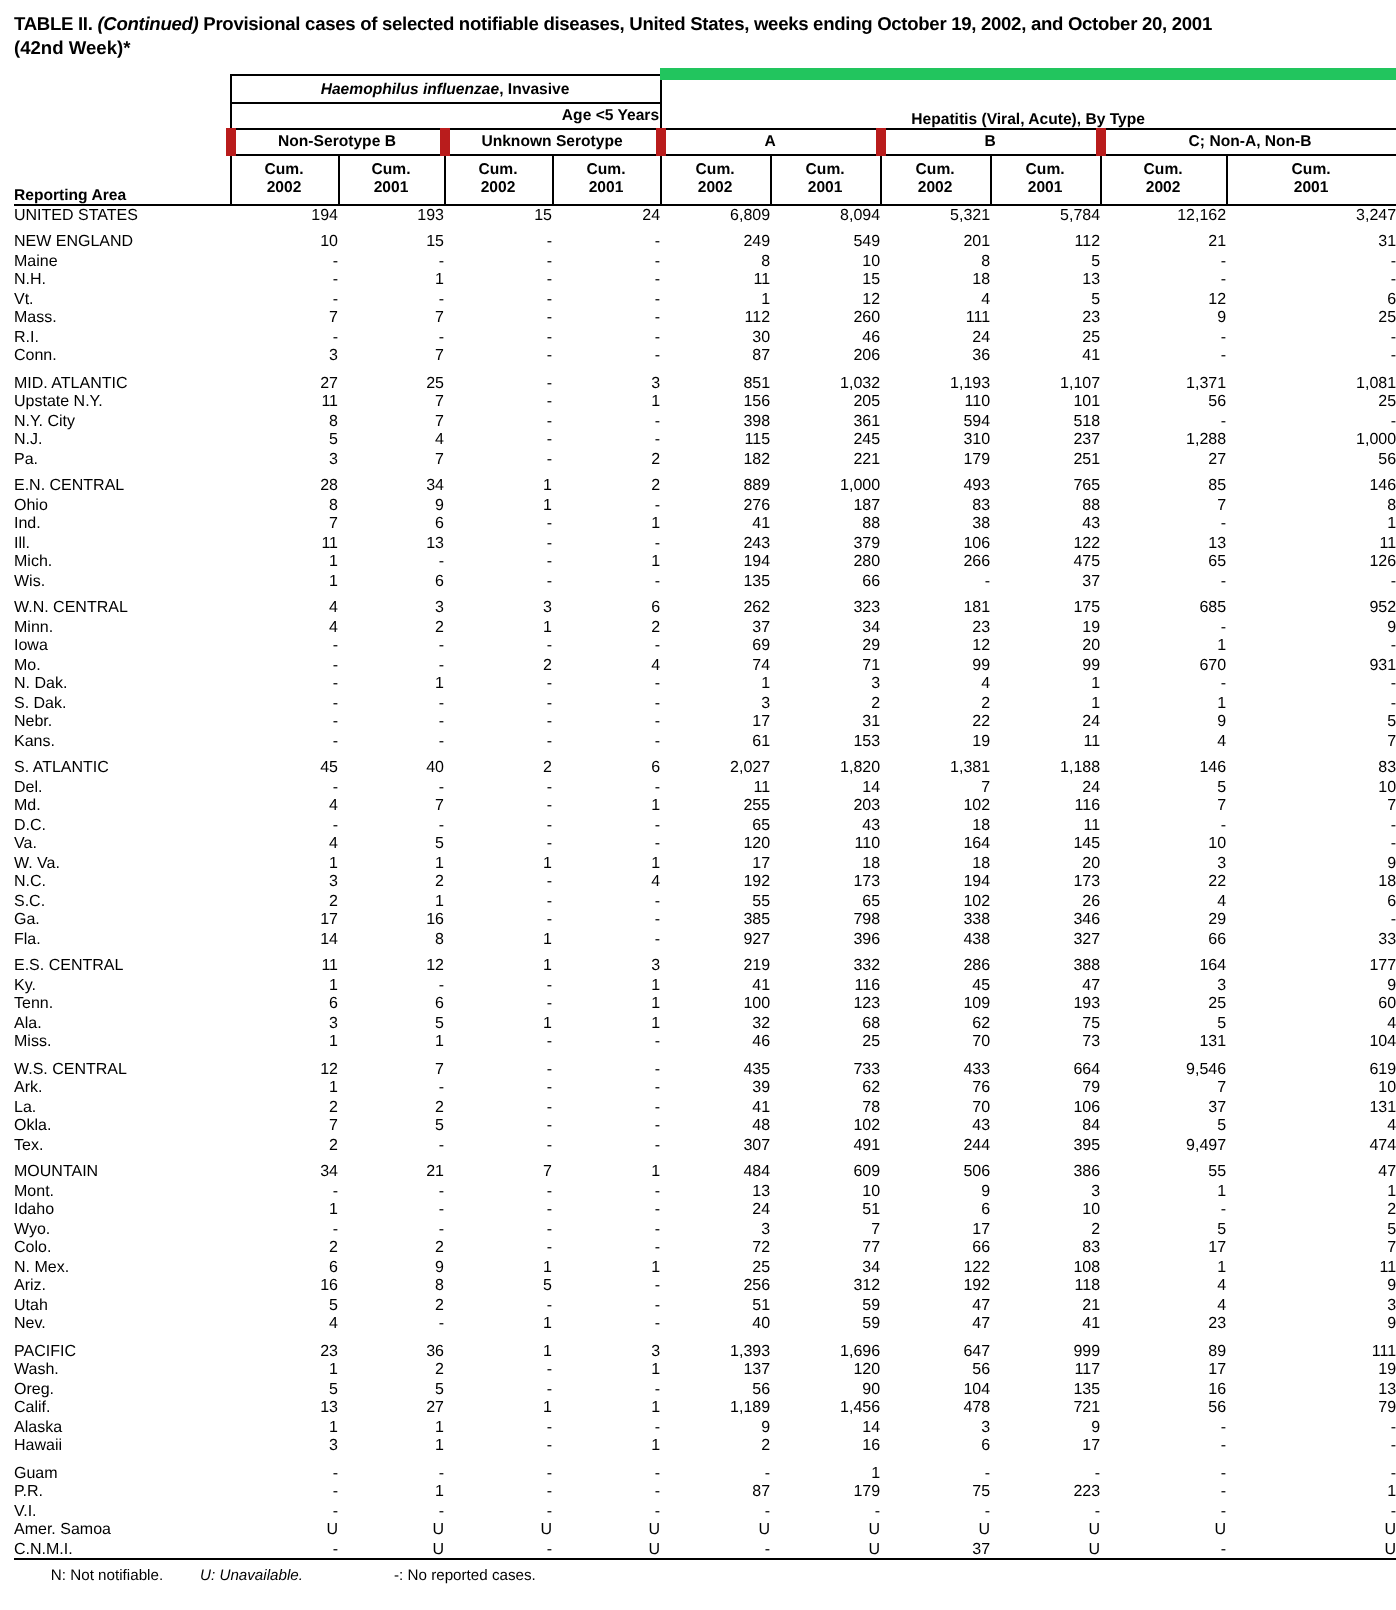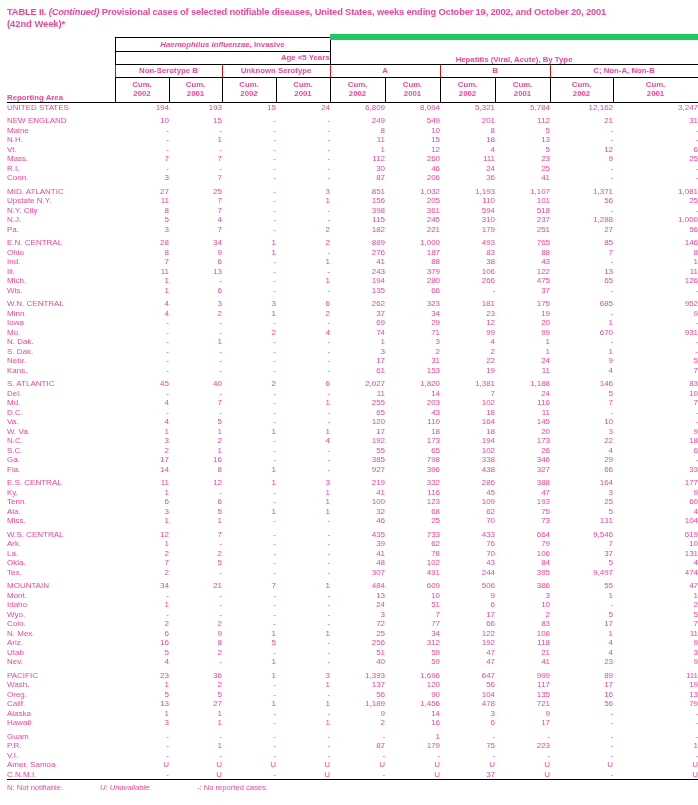--- a/index.html
+++ b/index.html
@@ -1,18 +1,18 @@
 <!DOCTYPE html>
 <html><head>
 <meta charset="utf-8">
 <style>
   html,body{margin:0;padding:0;background:#fff;}
   .page{
     width:698px;height:805px;background:#ffffff;overflow:hidden;
-    font-family:"Liberation Sans","DejaVu Sans",sans-serif;color:#ec4899;
+    font-family:"Liberation Sans","DejaVu Sans",sans-serif;color:#000000;
     position:relative;
   }
   
   .title{
     padding:7px 0 0 7px;font-weight:bold;font-size:9.3px;
     letter-spacing:-0.15px;line-height:11.5px;white-space:nowrap;
   }
   .title .i{font-style:italic;}
   .title2{padding:0 12px 0 7px;font-weight:bold;font-size:9.3px;line-height:11.5px;}
   
@@ -34,21 +34,21 @@
   .g1 .i{font-style:italic;}
   .g2{
     border-top:6px solid #22c55e;border-right:1px solid #000;border-bottom:1px solid #000;
     vertical-align:bottom;text-align:center;padding-bottom:2px;
   }
   .g1b{
     border-left:1px solid #000;border-right:1px solid #000;border-bottom:1px solid #000;
     height:12px;text-align:right;vertical-align:middle;
   }
   .hr-c th{
-    border-left:1px solid #b91c1c;border-bottom:1px solid #000;
+    border-left:5px solid #b91c1c;border-bottom:1px solid #000;
     height:12px;text-align:center;vertical-align:middle;margin-left:24px;
   }
   .hr-c th.sg-last{border-right:1px solid #000;}
   .hr-d th{
     border-left:1px solid #000;border-bottom:1px solid #000;
     height:24px;text-align:center;vertical-align:middle;line-height:8.8px;
   }
   .hr-d th.last{border-right:1px solid #000;}
   
   tbody td{
@@ -59,21 +59,21 @@
   .area-cell{text-align:left;}
   .num{text-align:right;}
   .n1{padding-right:16px;} .n2{padding-right:15px;}
   .n3{padding-right:19px;} .n4{padding-right:19px;}
   .n5{padding-right:11px;} .n6{padding-right:11px;}
   .n7{padding-right:11px;} .n8{padding-right:11px;}
   .n9{padding-right:13px;} .n10{padding-right:38px;}
   
   .footnotes{margin:3px 0 0 7px;font-size:7.6px;line-height:9.2px;}
   .fn1 span{display:inline-block;}
-  .fn1 .s1{width:93px;} .fn1 .s2{width:97px;font-style:italic;}
+  .fn1 .s1{width:93px;text-align:center;} .fn1 .s2{width:97px;font-style:italic;}
 </style>
 </head>
 <body>
 
 <div class="page">
 
   <div class="title">
     <span>TABLE II. </span><span class="i">(Continued)</span><span> Provisional cases of selected notifiable diseases, United States, weeks ending October 19, 2002, and October 20, 2001</span>
   </div>
   <div class="title2">(42nd Week)*</div>

